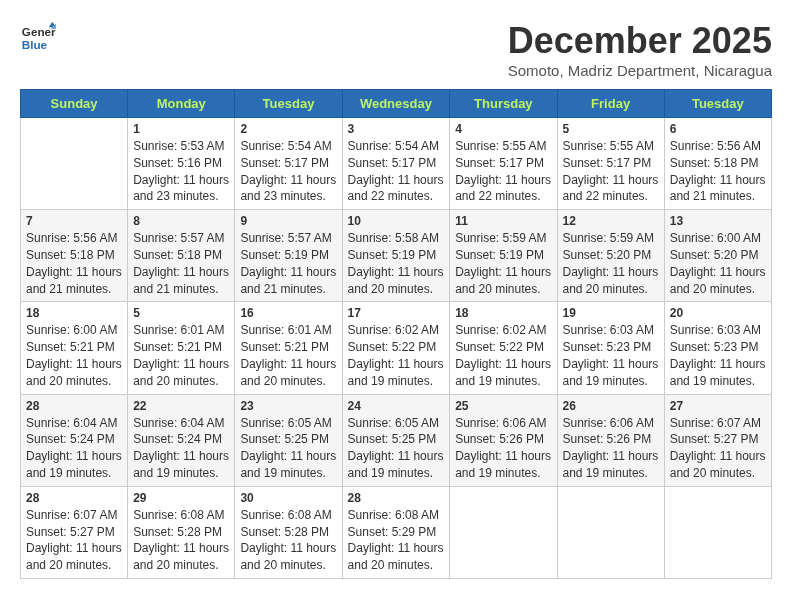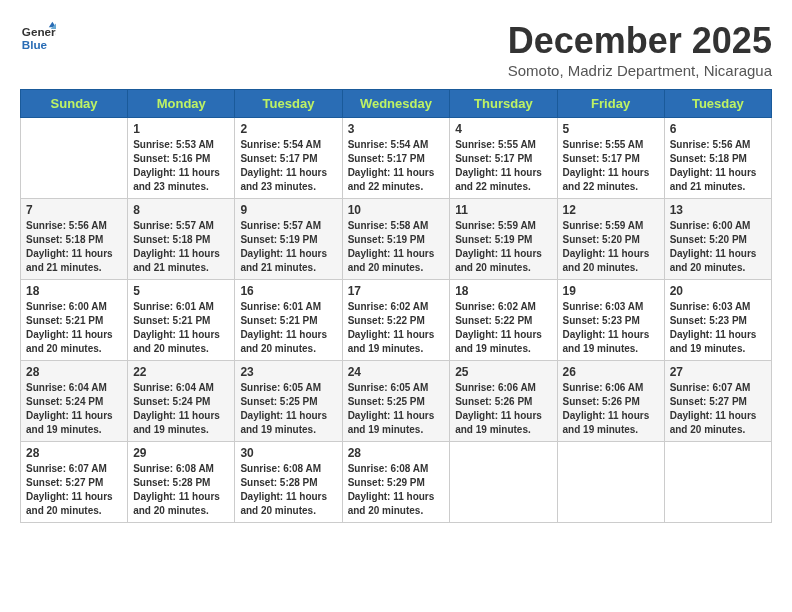--- a/index.html
+++ b/index.html
@@ -65,24 +65,23 @@
     }
     .calendar tr:nth-child(odd) td {
       background: #ffffff;
     }
     .day-num {
       font-weight: bold;
       font-size: 12px;
       margin-bottom: 2px;
     }
     .day-info {
-      font-size: 10px;
+      font-size: 12px;
       color: #333;
       line-height: 1.4;
-      font-weight: bold;
     }
     .empty-cell {
       background: #fff !important;
     }
   </style>
 </head>
 <body>
 
 <div class="header">
   <div class="logo">

